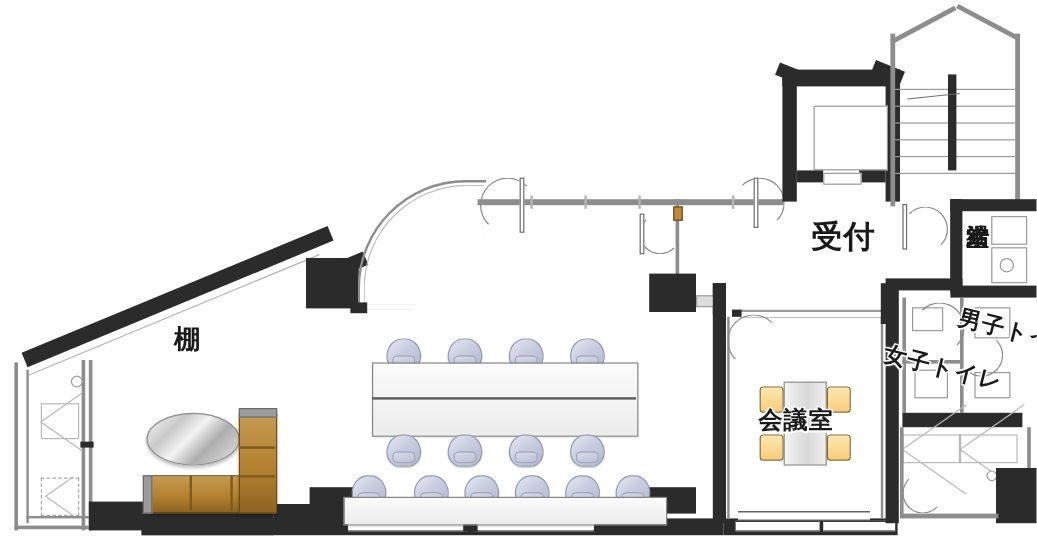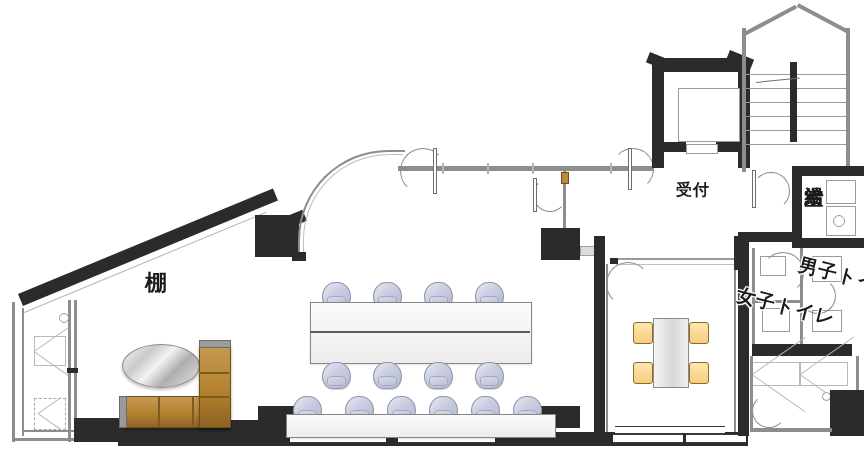--- a/index.html
+++ b/index.html
@@ -141,21 +141,21 @@
   <div class="doorleaf" style="left:628px;top:148px;width:2px;height:40px;"></div>
 
   <div class="thinwall" style="left:563px;top:166px;width:3px;height:70px;"></div>
   <div class="swing" style="left:533px;top:178px;width:32px;height:32px;border-color:#8b8b8b;
               border-top-color:transparent;border-right-color:transparent;border-radius:50%;"></div>
   <div class="doorleaf" style="left:533px;top:178px;width:2px;height:32px;"></div>
   <div class="wall" style="left:541px;top:228px;width:39px;height:32px;"></div>
   <div class="hair" style="left:580px;top:246px;width:22px;height:8px;background:#dcdcdc;border:1px solid #a0a0a0;"></div>
   <div class="fix" style="left:561px;top:172px;width:6px;height:10px;background:#b98b3a;border-color:#6d4d18;"></div>
 
-  <span class="lbl" style="left:676px;top:180px;font-size:16px;">受付</span>
+  <span class="lbl" style="left:676px;top:180px;font-size:26px;">受付</span>
 
   <div class="wall" style="left:652px;top:58px;width:12px;height:110px;"></div>
   <div class="wall" style="left:738px;top:58px;width:12px;height:110px;"></div>
   <div class="wall" style="left:652px;top:58px;width:98px;height:14px;"></div>
   <div class="wall" style="left:650px;top:52px;width:26px;height:11px;transform-origin:0 0;transform:rotate(22deg);"></div>
   <div class="wall" style="left:750px;top:70px;width:26px;height:11px;transform-origin:0 0;transform:rotate(-158deg);"></div>
   <div class="fix" style="left:678px;top:88px;width:60px;height:52px;"></div>
   <div class="wall" style="left:664px;top:142px;width:22px;height:10px;"></div>
   <div class="wall" style="left:716px;top:142px;width:22px;height:10px;"></div>
   <div class="fix" style="left:686px;top:144px;width:30px;height:8px;"></div>
@@ -224,20 +224,21 @@
               border-right:none;border-bottom:none;"></div>
   <div class="wall" style="left:610px;top:258px;width:8px;height:6px;"></div>
   <div class="swing" style="left:606px;top:262px;width:42px;height:42px;border-color:#8b8b8b;
               border-right-color:transparent;border-bottom-color:transparent;border-radius:50%;"></div>
 
   <div class="mtable" style="left:653px;top:318px;width:34px;height:68px;"></div>
   <div class="mchair" style="left:633px;top:322px;width:18px;height:20px;"></div>
   <div class="mchair" style="left:689px;top:322px;width:18px;height:20px;"></div>
   <div class="mchair" style="left:633px;top:362px;width:18px;height:20px;"></div>
   <div class="mchair" style="left:689px;top:362px;width:18px;height:20px;"></div>
+  <span class="lbl" style="left:632px;top:337px;font-size:20px;">会議室</span>
 
   <div class="thinwall" style="left:606px;top:264px;width:2px;height:168px;"></div>
   <div class="thinwall" style="left:734px;top:264px;width:2px;height:168px;"></div>
   <div class="wall" style="left:734px;top:236px;width:14px;height:34px;"></div>
 
   <div class="window" style="left:615px;top:426px;width:110px;height:6px;"></div>
 
   <div class="wall" style="left:594px;top:236px;width:11px;height:26px;"></div>
 
 </div>

